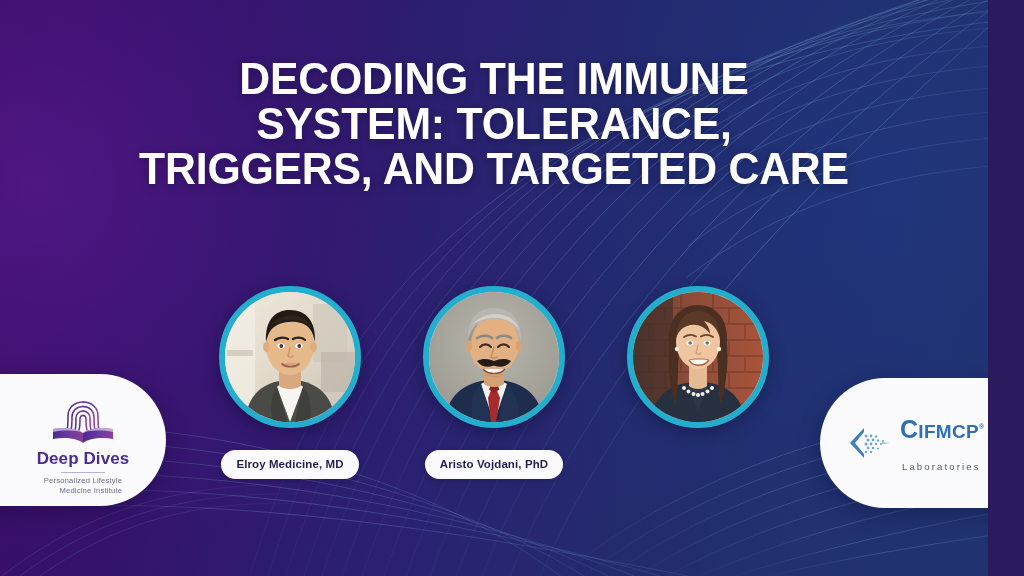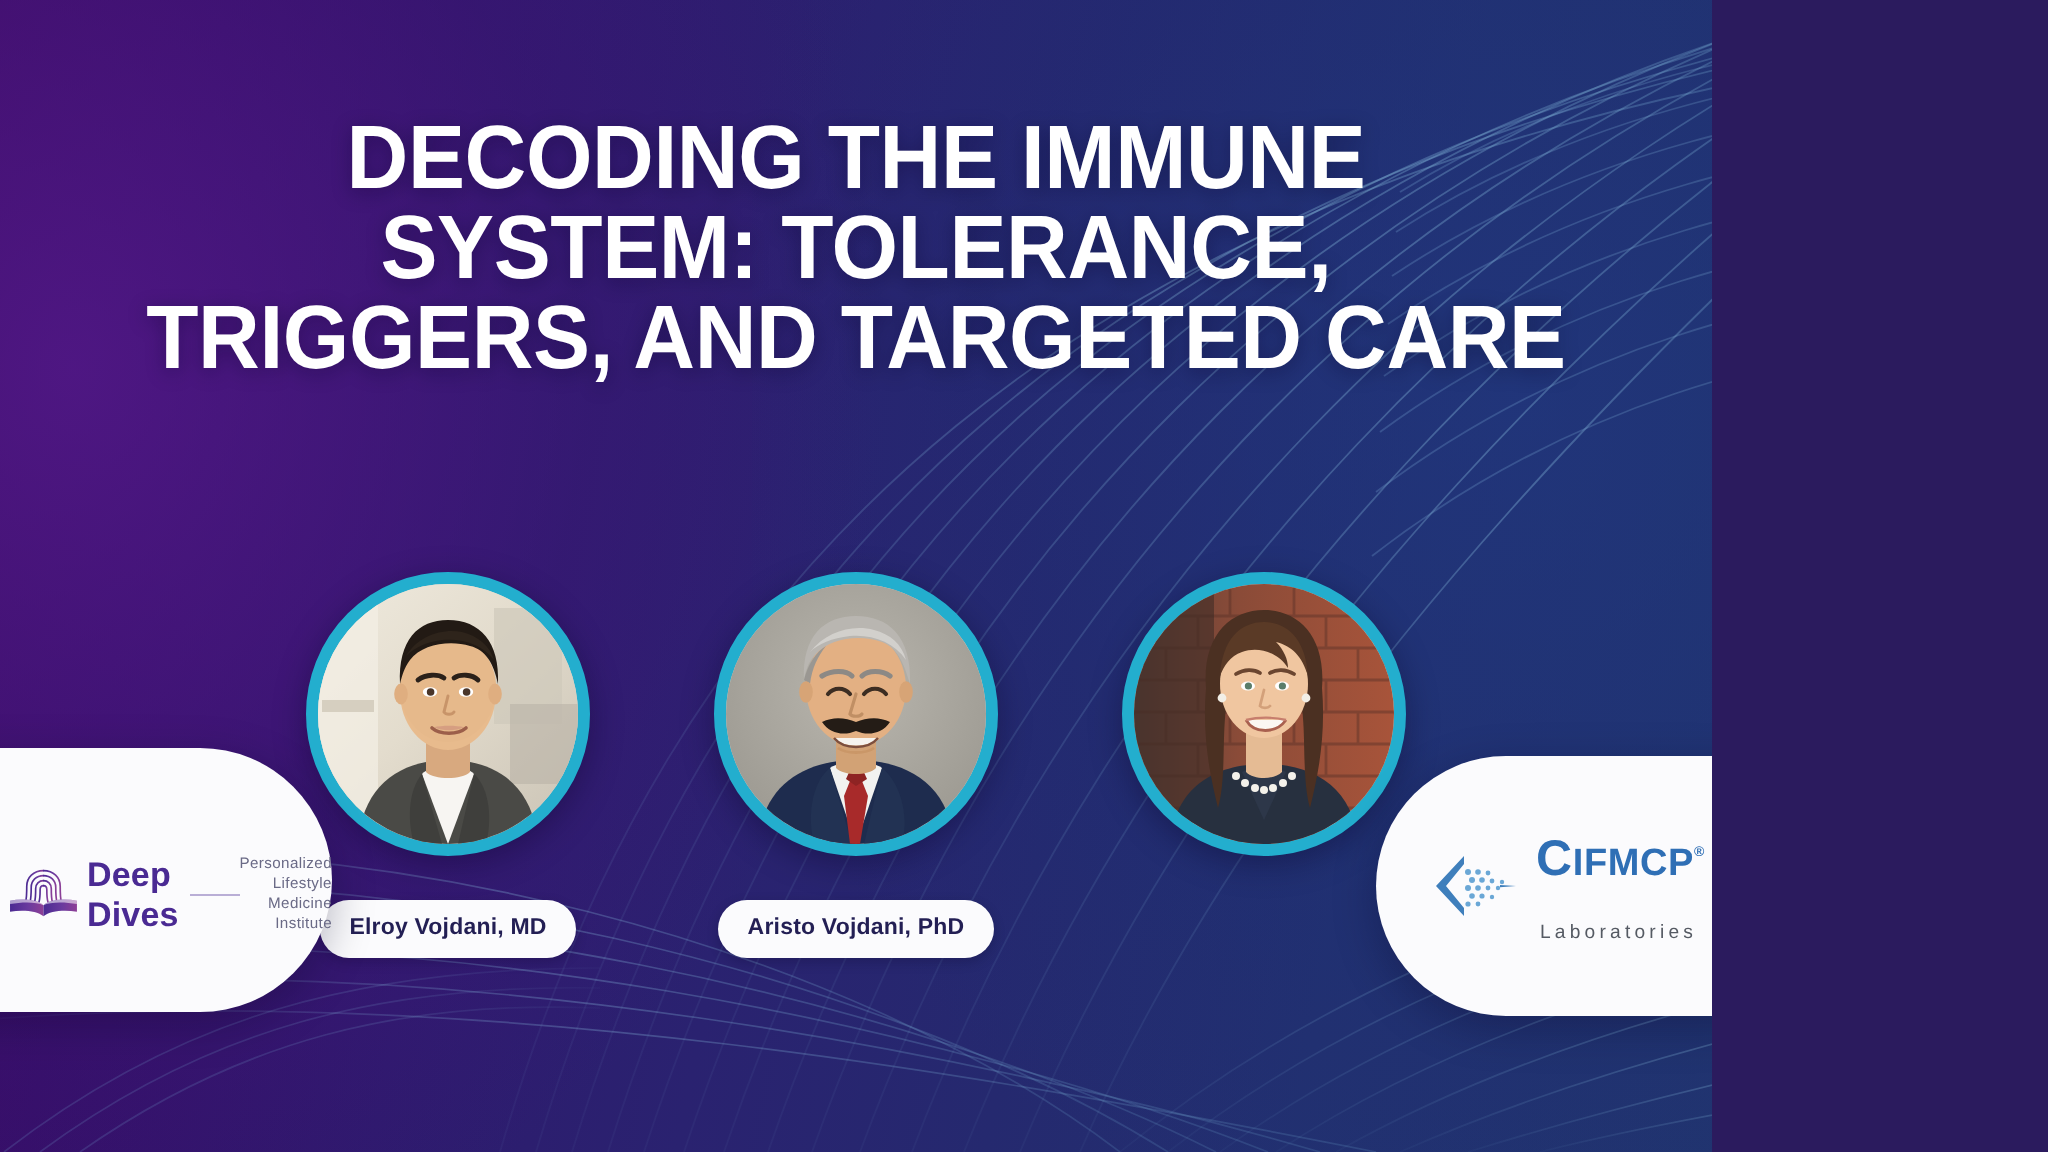--- a/index.html
+++ b/index.html
@@ -1,21 +1,21 @@
 <!DOCTYPE html>
 <html><head>
 <meta charset="utf-8">
 <style>
   html,body{margin:0;padding:0;}
   body{
     width:1024px;height:576px;overflow:hidden;
     font-family:"Liberation Sans", sans-serif;
     background:#2b1b5e;
   }
-  #stage{position:relative;width:856px;height:576px;overflow:hidden;}
+  #stage{position:relative;width:988px;height:576px;overflow:hidden;}
 
   
   .bg-base{
     position:absolute;inset:0;
     background:linear-gradient(100deg,#3a0b63 0%,#340f68 12%,#2e1a6e 30%,#2a2270 46%,#25296f 62%,#223070 78%,#21346f 100%);
   }
   .bg-glow-left{
     position:absolute;left:-180px;top:-120px;width:620px;height:760px;
     background:radial-gradient(ellipse at 35% 40%,rgba(86,26,140,.75) 0%,rgba(66,20,120,.35) 45%,rgba(50,16,100,0) 72%);
   }
@@ -78,21 +78,21 @@
   .panel-left{
     left:-86px;top:374px;width:252px;height:132px;
     border-radius:66px;
   }
   .panel-right{
     right:-72px;top:378px;width:240px;height:130px;
     border-radius:65px;
   }
   .dd-logo{
     position:absolute;left:86px;top:0;width:166px;height:132px;
-    display:flex;flex-direction:row;align-items:center;justify-content:center;
+    display:flex;flex-direction:column;align-items:center;justify-content:center;
     padding-top:14px;box-sizing:border-box;
   }
   .dd-mark{width:78px;height:48px;display:block;}
   .dd-name{
     font-size:17px;font-weight:bold;color:#4a2a93;letter-spacing:.1px;
     margin-top:2px;
   }
   .dd-rule{width:44px;height:1px;background:#b9aed6;margin:3px 0 3px;}
   .dd-sub{
     font-size:7.6px;color:#6a6a86;line-height:10px;text-align:right;
@@ -236,21 +236,21 @@
 
             <path d="M65,56 L63,64 C64,65.5 67,65.5 68,64" stroke="#c89469" stroke-width="1.5" fill="none" stroke-linecap="round"></path>
             <path d="M57,72 C61,75.5 70,75.5 74,72" stroke="#9c5f4a" stroke-width="1.8" fill="none" stroke-linecap="round"></path>
             <path d="M58,71.6 C62,73.6 69,73.6 73,71.6 C69,70.6 62,70.6 58,71.6 Z" fill="#c9897a" opacity="0.55"></path>
 
             <ellipse cx="41.5" cy="55" rx="3.4" ry="5.2" fill="#dfae80"></ellipse>
             <ellipse cx="88.5" cy="55" rx="3.4" ry="5.2" fill="#dfae80"></ellipse>
           </svg>
         </div>
       </div>
-      <div class="name-pill">Elroy Vojdani, MD</div>
+      <div class="name-pill">Elroy Medicine, MD</div>
     </div>
 
     <div class="speaker">
       <div class="portrait">
         <div class="ph">
           <svg width="130" height="130" viewBox="0 0 130 130">
             <defs>
               <radialGradient id="p2bg" cx="50%" cy="40%" r="75%">
                 <stop offset="0%" stop-color="#b9b6ae"></stop>
                 <stop offset="100%" stop-color="#97948c"></stop>

